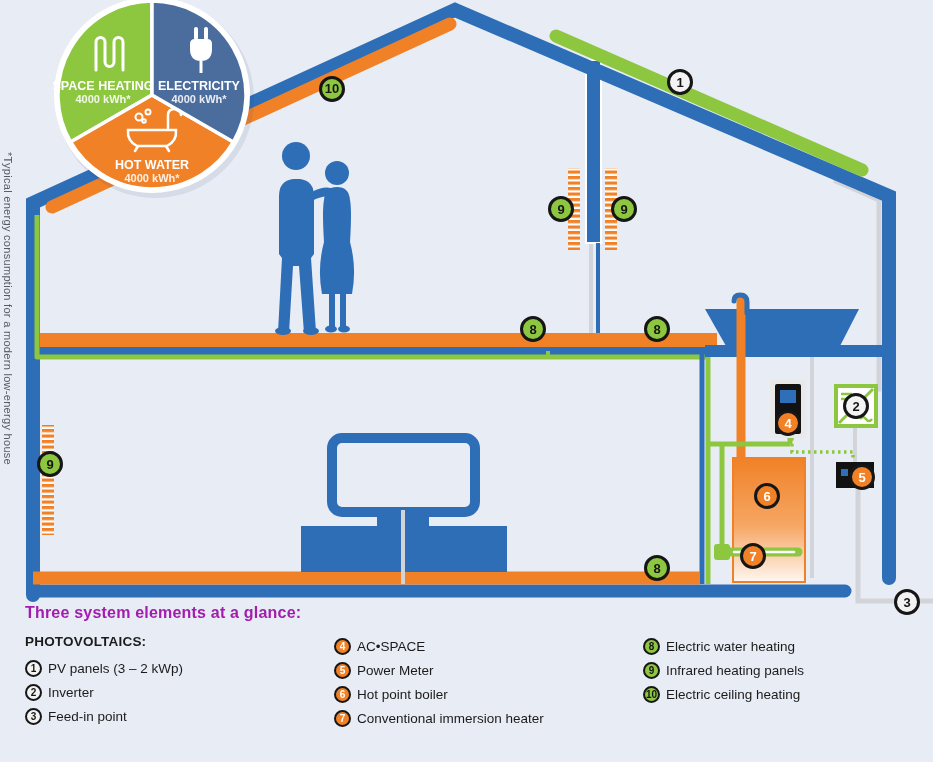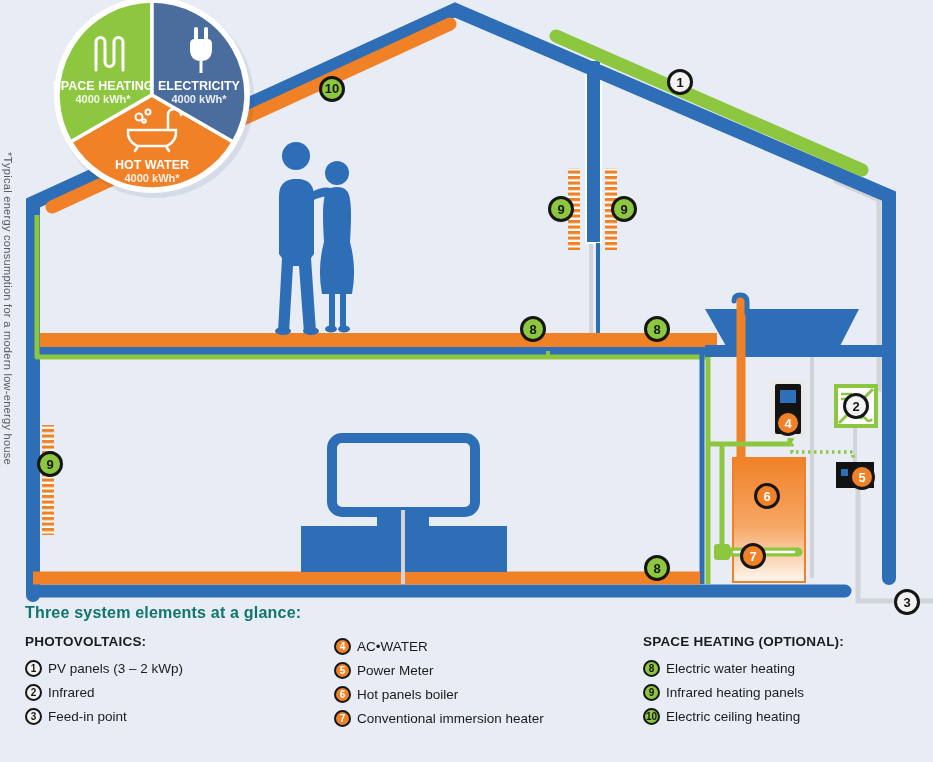--- a/index.html
+++ b/index.html
@@ -1,19 +1,19 @@
 <!DOCTYPE html>
 <html><head>
 <meta charset="utf-8">
 <style>
   html,body{margin:0;padding:0;background:#cfd5e2;font-family:"Liberation Sans",sans-serif;}
   .stage{position:relative;width:933px;height:762px;background:#e8ecf5;overflow:hidden;margin:0 auto;}
   .stage svg{position:absolute;left:0;top:0;}
   .footnote{position:absolute;left:2px;top:152px;writing-mode:vertical-rl;font-size:11px;color:#555a63;letter-spacing:.3px;}
-  .legend-title{position:absolute;left:25px;top:604px;font-size:16px;font-weight:bold;color:#0f766e;letter-spacing:.2px;}
+  .legend-title{position:absolute;left:25px;top:604px;font-size:16px;font-weight:bold;color:#a21caf;letter-spacing:.2px;}
   .legend-col{position:absolute;top:634px;color:#1b1b1b;}
   .legend-col .heading{font-size:13.5px;font-weight:bold;margin-bottom:7px;letter-spacing:.2px;}
   .legend-row{display:flex;align-items:center;gap:6px;height:24px;font-size:13.5px;}
   .lg-circle{flex:0 0 auto;width:17px;height:17px;border:2px solid #161616;border-radius:50%;
              display:flex;align-items:center;justify-content:center;font-size:10px;font-weight:bold;box-sizing:border-box;}
   .lg-white{background:#f3f3f3;color:#161616;}
   .lg-orange{background:#f08127;color:#ffffff;}
   .lg-green{background:#8dc63f;color:#161616;}
   .mk circle{stroke:#161616;stroke-width:3px;}
   .mk text{font-weight:bold;font-size:13px;text-anchor:middle;}
@@ -212,49 +212,48 @@
 <div class="legend-title">Three system elements at a glance:</div>
 
 <div class="legend-col" style="left:25px">
   <div class="heading">PHOTOVOLTAICS:</div>
   <div class="legend-row">
     <span class="lg-circle lg-white">1</span>
     <span>PV panels (3 – 2 kWp)</span>
       </div>
   <div class="legend-row">
     <span class="lg-circle lg-white">2</span>
-    <span>Infrared</span>
+    <span>Inverter</span>
       </div>
   <div class="legend-row">
     <span class="lg-circle lg-white">3</span>
     <span>Feed-in point</span>
       </div>
 </div>
 
 <div class="legend-col" style="left:334px">
   <div class="legend-row">
     <span class="lg-circle lg-orange">4</span>
-    <span>AC•WATER</span>
+    <span>AC•SPACE</span>
       </div>
   <div class="legend-row">
     <span class="lg-circle lg-orange">5</span>
     <span>Power Meter</span>
       </div>
   <div class="legend-row">
     <span class="lg-circle lg-orange">6</span>
-    <span>Hot panels boiler</span>
+    <span>Hot point boiler</span>
       </div>
   <div class="legend-row">
     <span class="lg-circle lg-orange">7</span>
     <span>Conventional immersion heater</span>
       </div>
 </div>
 
 <div class="legend-col" style="left:643px">
-  <div class="heading">SPACE HEATING (OPTIONAL):</div>
   <div class="legend-row">
     <span class="lg-circle lg-green">8</span>
     <span>Electric water heating</span>
       </div>
   <div class="legend-row">
     <span class="lg-circle lg-green">9</span>
     <span>Infrared heating panels</span>
       </div>
   <div class="legend-row">
     <span class="lg-circle lg-green">10</span>

